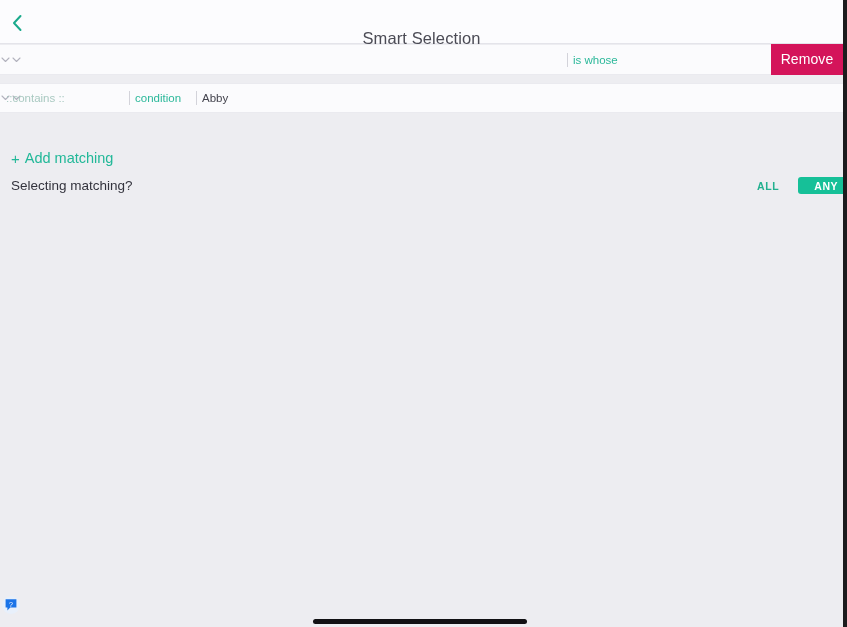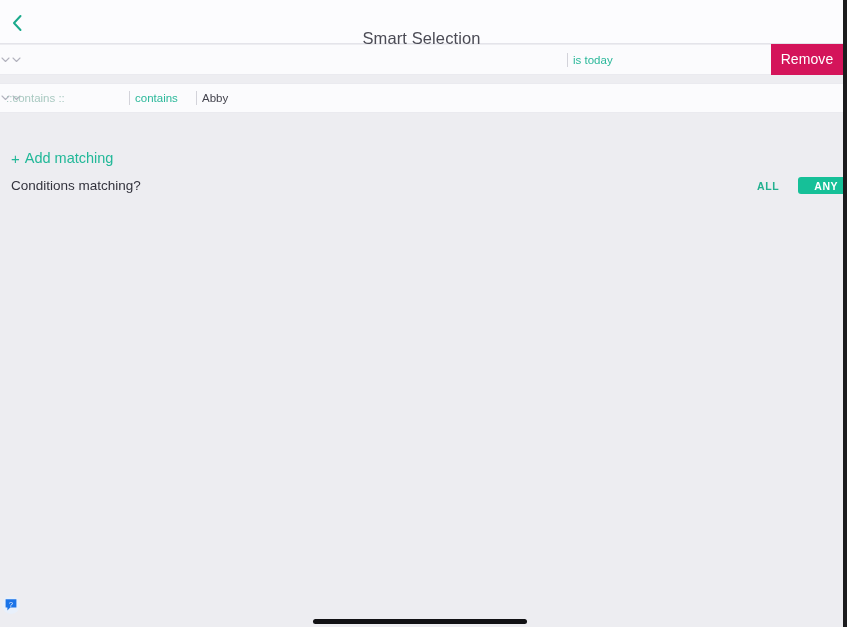--- a/index.html
+++ b/index.html
@@ -246,60 +246,60 @@
 
   <div class="cond-row row-1">
     <div class="seg r1-field"></div>
     <div class="chev r1-chev1">
       <svg width="9" height="6" viewBox="0 0 9 6" fill="none">
         <path d="M1 1 L4.5 4.5 L8 1" stroke="#b2b2bd" stroke-width="1.1" stroke-linecap="round" stroke-linejoin="round"></path>
       </svg>
     </div>
     <div class="seg r1-op">
       <span class="divider"></span>
-      <span>is today</span>
+      <span>is whose</span>
     </div>
     <div class="chev r1-chev2">
       <svg width="9" height="6" viewBox="0 0 9 6" fill="none">
         <path d="M1 1 L4.5 4.5 L8 1" stroke="#b2b2bd" stroke-width="1.1" stroke-linecap="round" stroke-linejoin="round"></path>
       </svg>
     </div>
   </div>
 
   <div class="remove-btn">Remove</div>
 
   <div class="cond-row row-2">
     <div class="seg muted r2-field">::contains ::</div>
     <div class="chev r2-chev1">
       <svg width="9" height="6" viewBox="0 0 9 6" fill="none">
         <path d="M1 1 L4.5 4.5 L8 1" stroke="#b2b2bd" stroke-width="1.1" stroke-linecap="round" stroke-linejoin="round"></path>
       </svg>
     </div>
     <div class="seg r2-op">
       <span class="divider"></span>
-      <span>contains</span>
+      <span>condition</span>
     </div>
     <div class="chev r2-chev2">
       <svg width="9" height="6" viewBox="0 0 9 6" fill="none">
         <path d="M1 1 L4.5 4.5 L8 1" stroke="#b2b2bd" stroke-width="1.1" stroke-linecap="round" stroke-linejoin="round"></path>
       </svg>
     </div>
     <div class="seg dark r2-val">
       <span class="divider"></span>
       <span>Abby</span>
     </div>
   </div>
 
 
   <div class="add-condition">
     <span class="add-plus">+</span>
     <span>Add matching</span>
   </div>
 
-  <div class="cond-matching">Conditions matching?</div>
+  <div class="cond-matching">Selecting matching?</div>
 
   <div class="toggle">
     <div class="toggle-opt off">ALL</div>
     <div class="toggle-opt on">ANY</div>
   </div>
 
   <div class="help-badge">
     <span>
       <svg width="14" height="14" viewBox="0 0 14 14">
         <path d="M1.6 1.2 H12.4 V9.4 H6.2 L3.4 12.6 V9.4 H1.6 Z" fill="#1a73e8"></path>

